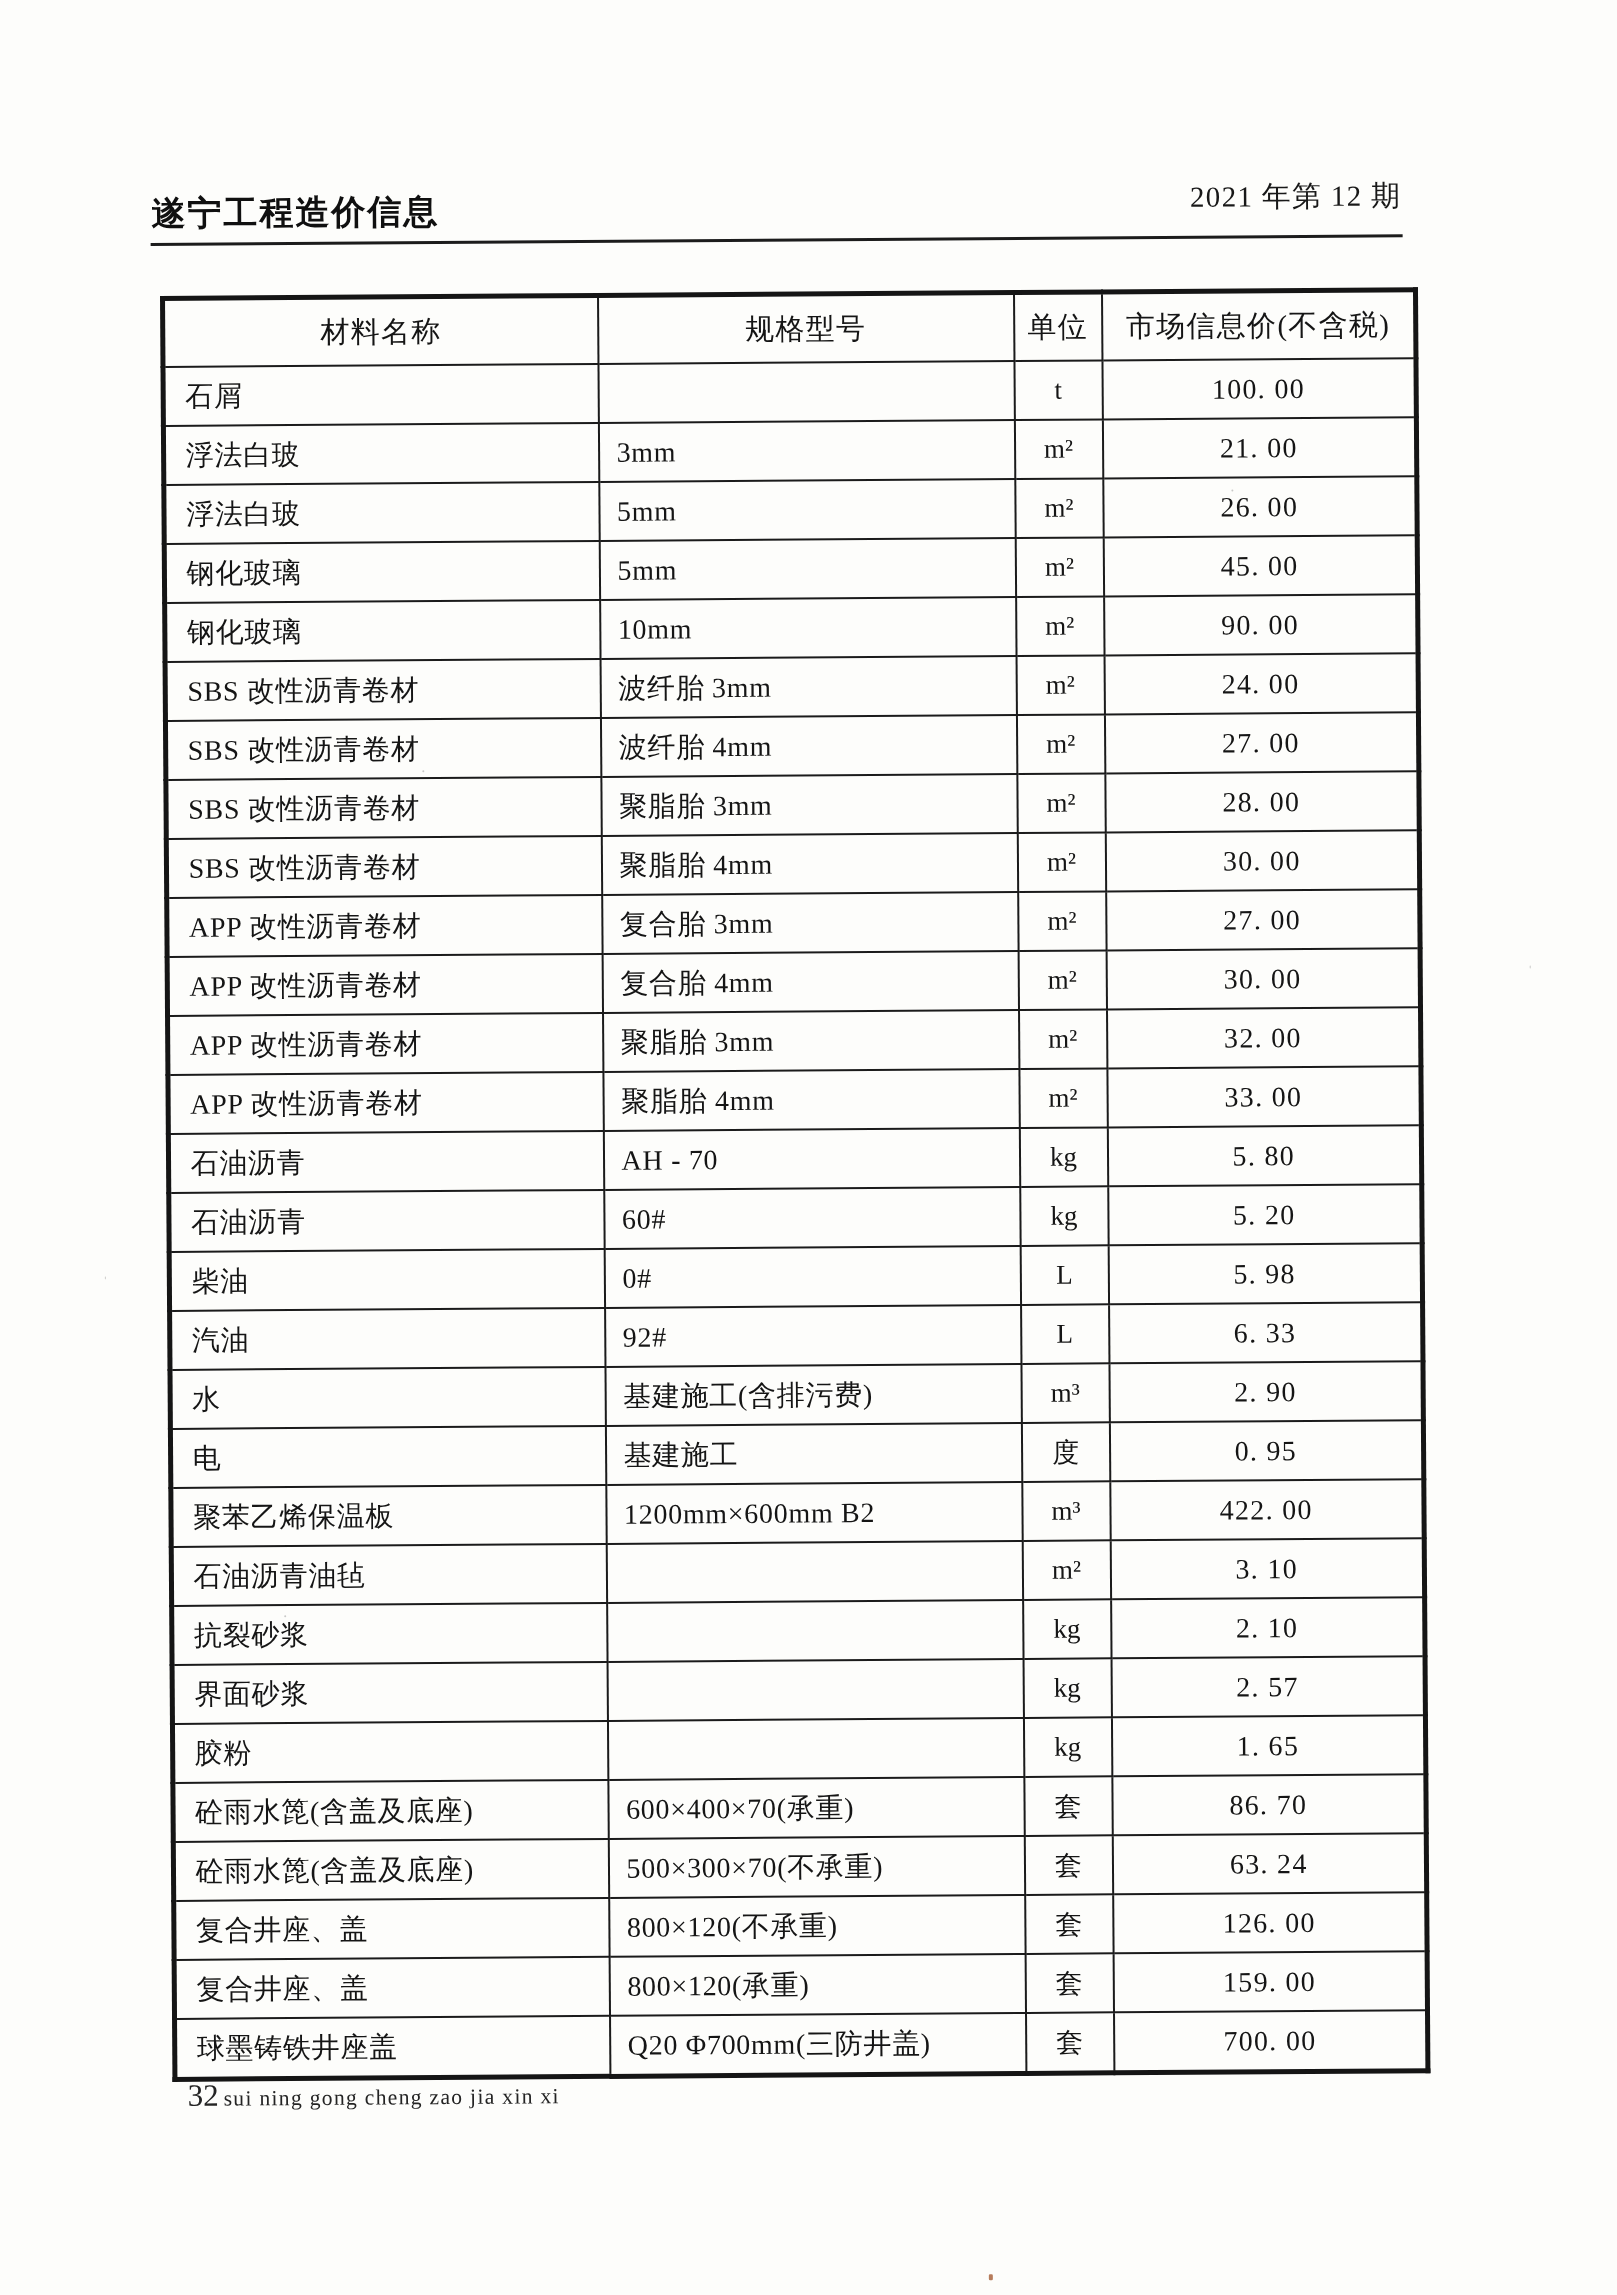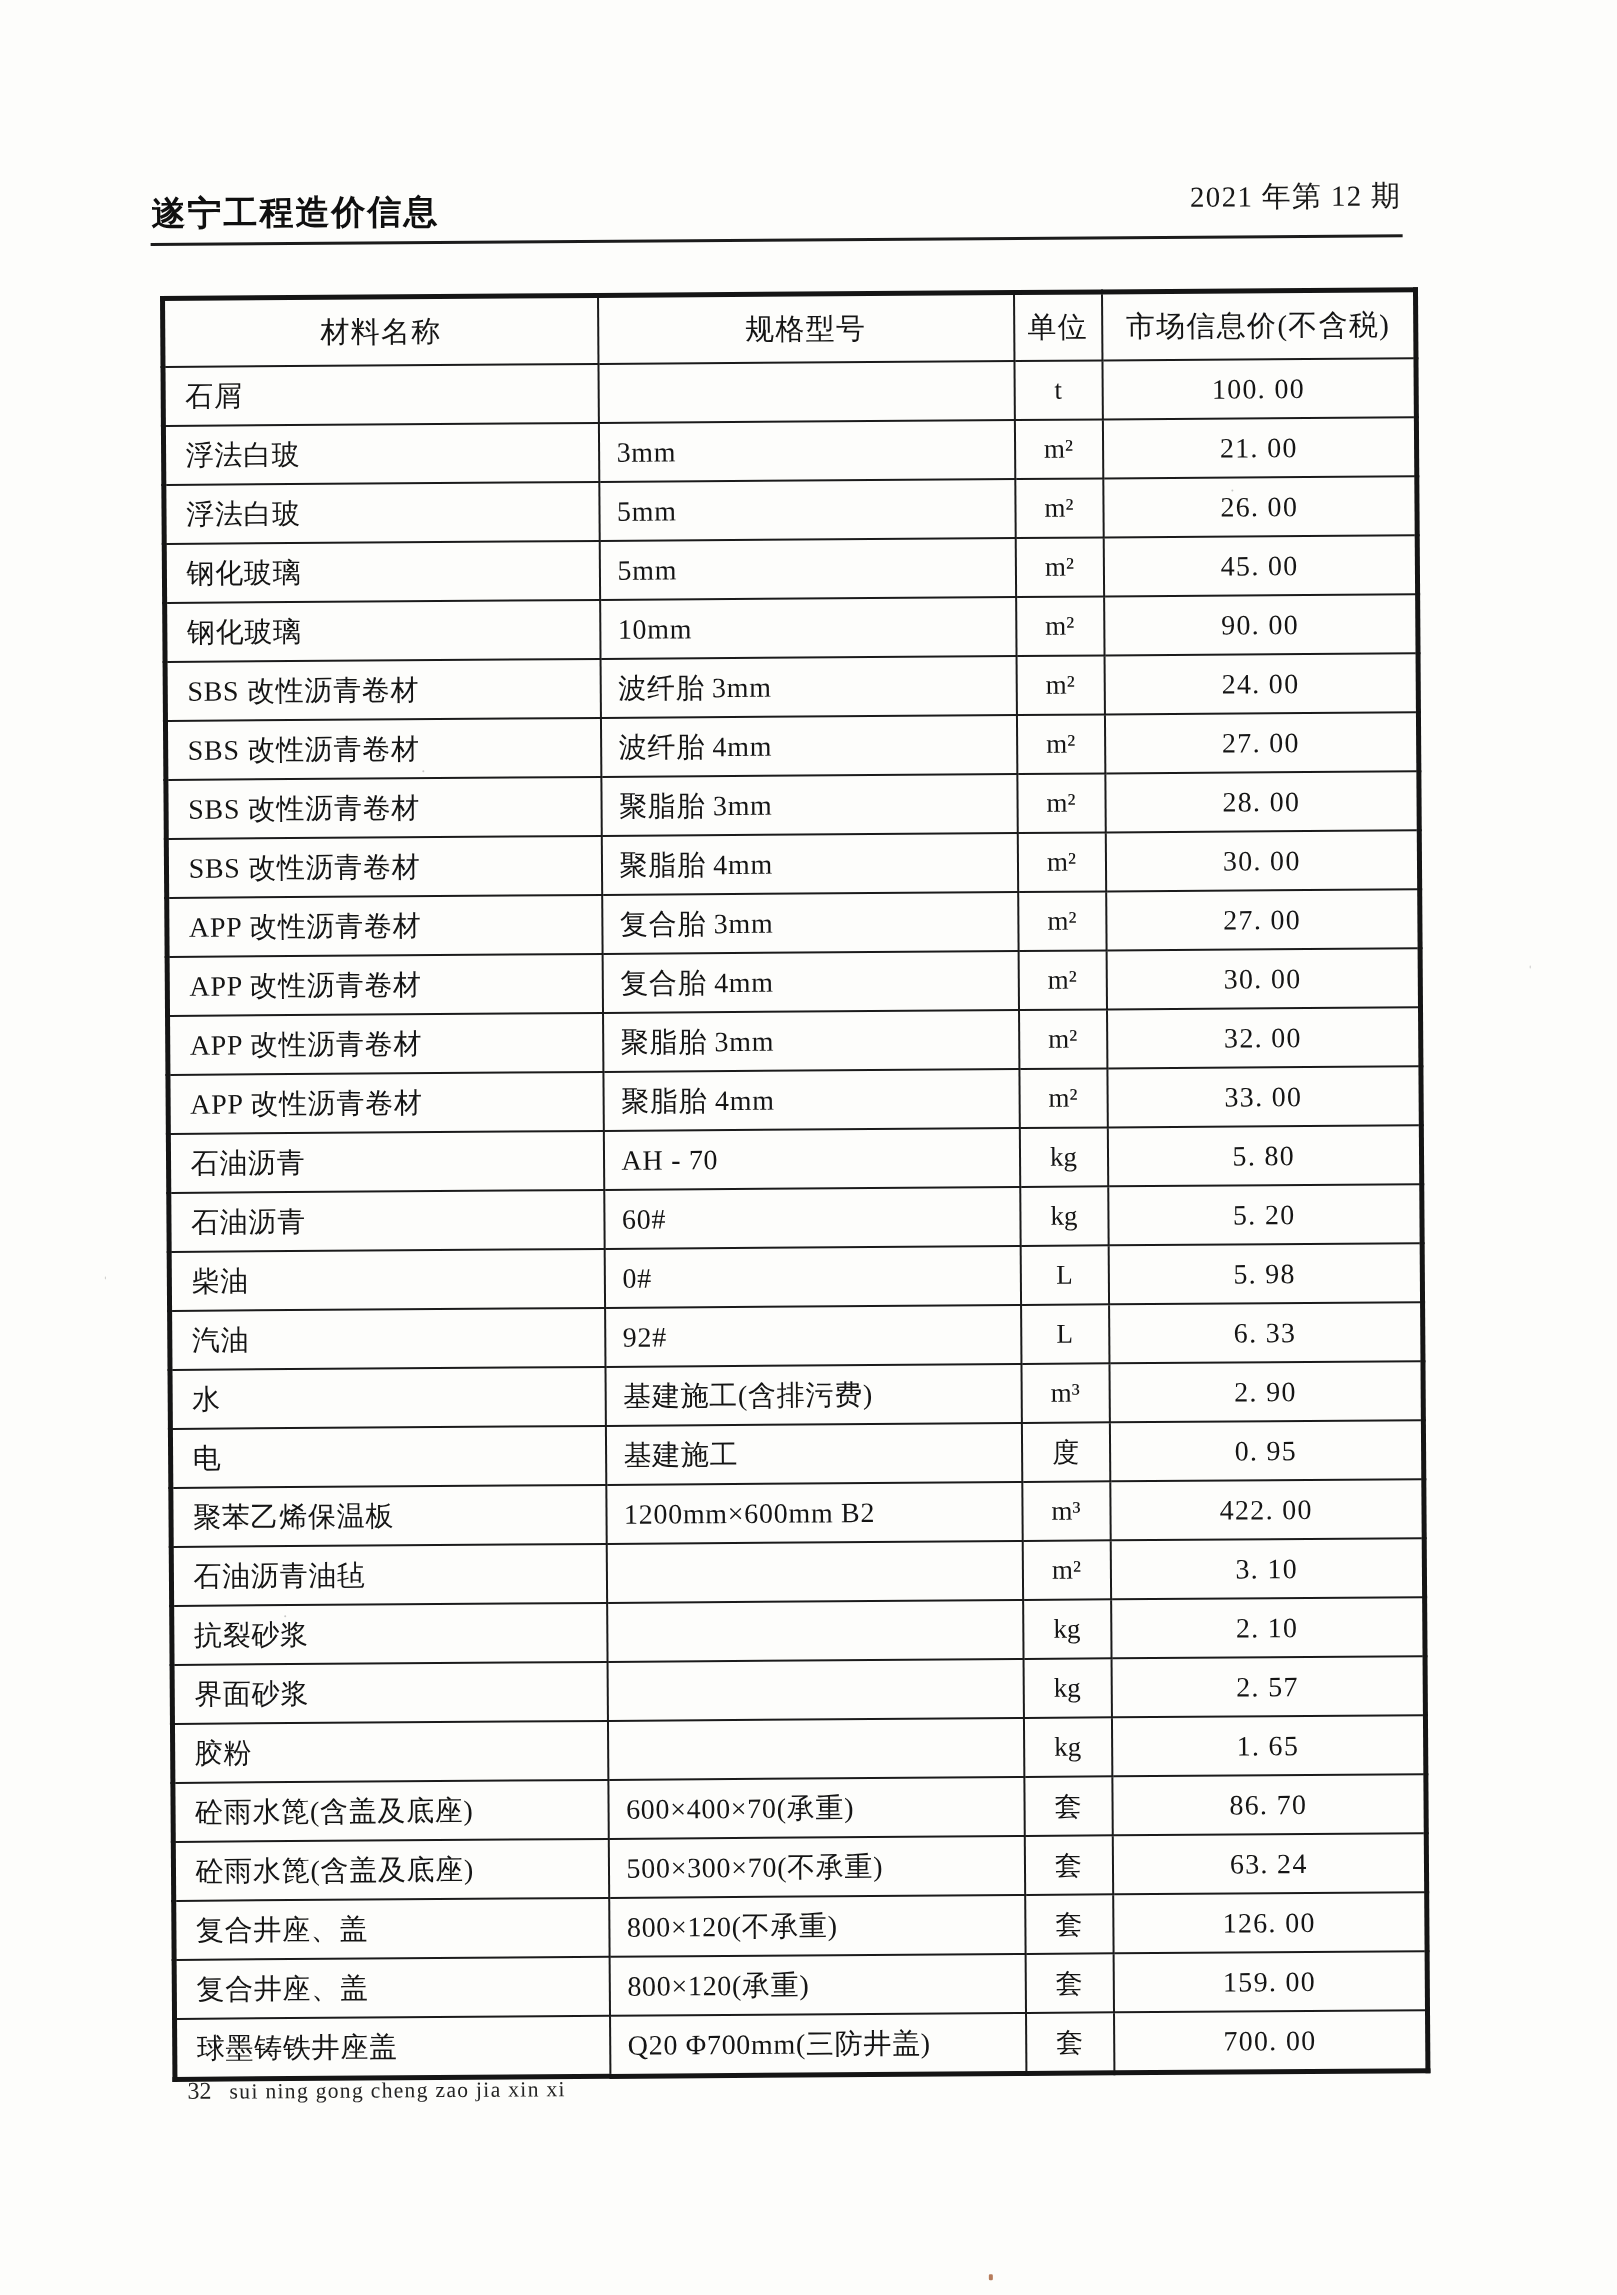--- a/index.html
+++ b/index.html
@@ -57,21 +57,21 @@
   }
   table.price-table td{height:55px;}
   td.c-name{text-align:left;padding-left:19.6px;letter-spacing:0.7px;}
   td.c-spec{text-align:left;padding-left:17px;letter-spacing:0.7px;}
   td.c-unit{text-align:center;font-size:27px;}
   td.c-price{text-align:center;letter-spacing:1.3px;}
   .footer{
     position:absolute;left:175px;top:2078px;
     font-size:21.6px;color:#242424;letter-spacing:1.3px;
   }
-  .footer .pageno{font-size:24px;margin-right:18px;letter-spacing:0;}
+  .footer .pageno{font-size:31px;margin-right:5px;letter-spacing:0;}
   
   .speck{position:absolute;border-radius:50%;background:#8a8a8a;opacity:.45;}
   .speck.s1{left:419px;top:772px;width:2px;height:2px;}
   .speck.s2{left:1230px;top:497px;width:2px;height:2px;}
   .speck.s3{left:275px;top:1616px;width:2px;height:2px;}
   .speck.s4{left:1525px;top:975px;width:1.3px;height:2.6px;}
   .speck.s5{left:641px;top:1996px;width:2px;height:2px;}
   .speck.s6{left:98px;top:1276px;width:1.3px;height:3.3px;}
   .speck.orange{left:975px;top:2280px;width:3.9px;height:5.9px;background:#a9653f;opacity:.85;border-radius:1.3px;}
 </style>

